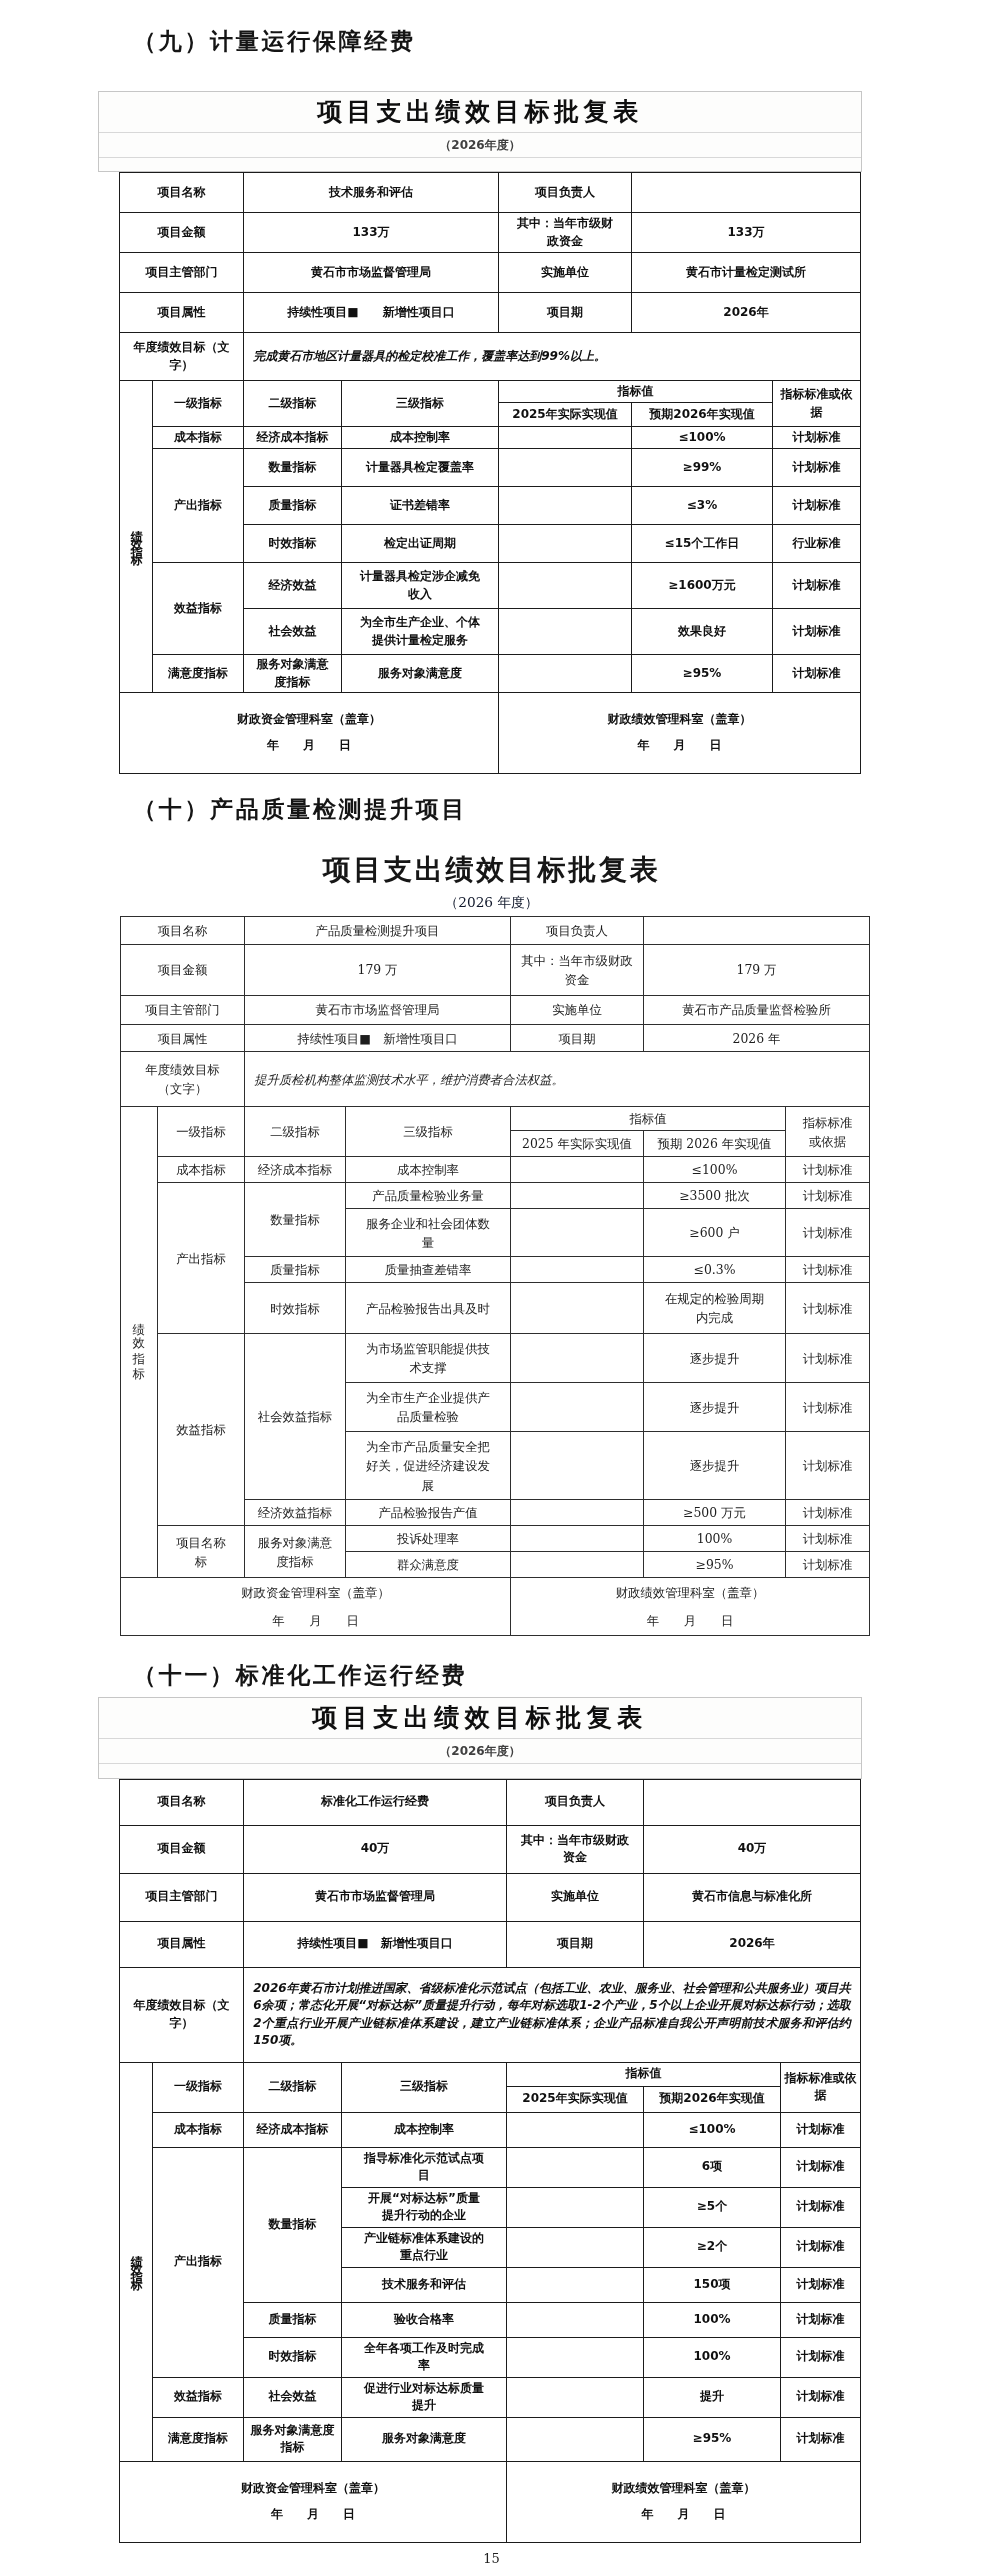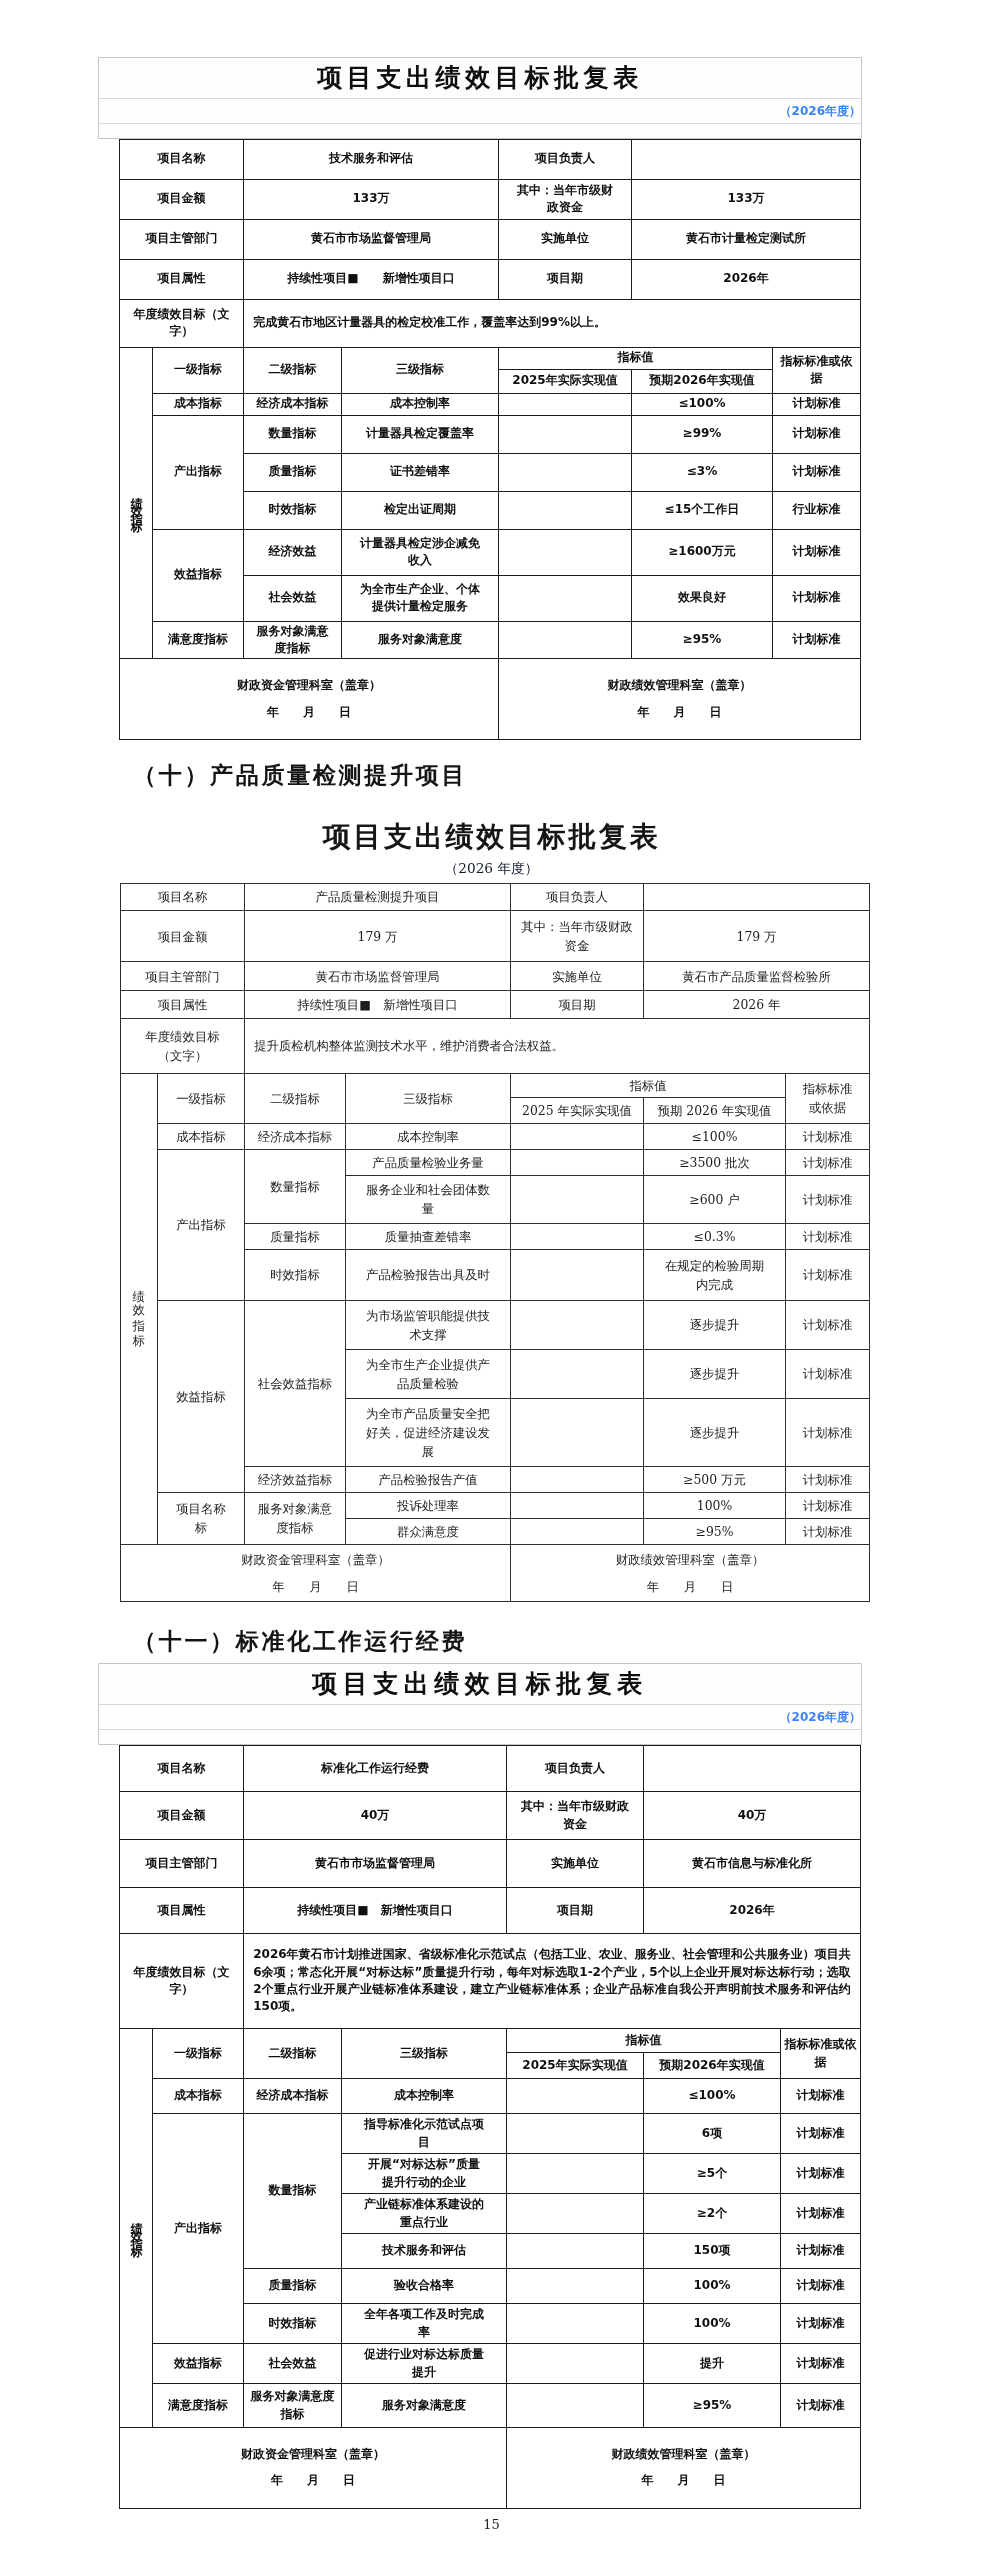--- a/index.html
+++ b/index.html
@@ -5,45 +5,46 @@
   html,body{margin:0;padding:0;}
   body{width:983px;height:2576px;background:#ffffff;overflow:hidden;color:#141414;}
   .page{padding:22px 98px 0 98px;}
   .sec-heading{font:600 23px/1.3 "DejaVu Serif","Liberation Serif",serif;letter-spacing:2.7px;color:#151515;margin:0 0 0 35px;}
   .h9{margin-top:3.7px;}
   .h10{margin-top:20px;}
   .h11{margin-top:24px;}
   
   .band{border:0.9px solid #c6c6c6;background:#fdfdfc;width:762px;margin-top:35px;}
   .band .bt{text-align:center;font:bold 25px/1.6 "DejaVu Sans","Liberation Sans",sans-serif;letter-spacing:4.6px;color:#0f0f0f;border-bottom:0.9px solid #d8d8d8;}
-  .band .by{text-align:right;font:bold 12px/2 "DejaVu Sans","Liberation Sans",sans-serif;color:#3b82f6;border-bottom:0.9px solid #d8d8d8;}
+  .band .by{text-align:center;font:bold 12px/2 "DejaVu Sans","Liberation Sans",sans-serif;color:#404040;border-bottom:0.9px solid #d8d8d8;}
   .band .bs{height:13.7px;}
   .band3{margin-top:7.3px;}
   .band .bt3{letter-spacing:5.5px;}
   
   .t2-title{text-align:center;font:bold 28px/1.35 "DejaVu Serif","Liberation Serif",serif;letter-spacing:2.7px;color:#161616;margin-top:27.5px;}
   .t2-year{text-align:center;font:13.7px/2 "DejaVu Serif","Liberation Serif",serif;color:#0f172a;}
   table{border-collapse:collapse;table-layout:fixed;}
   td{overflow:hidden;}
   .scan{font:bold 12px/1.45 "DejaVu Sans","Liberation Sans",sans-serif;color:#101010;width:741px;margin-left:21px;}
   .scan td{border:1.8px solid #1b1b1b;text-align:center;vertical-align:middle;padding:0.9px 2.7px;white-space:pre-line;}
   .print{font:12.4px/1.55 "DejaVu Serif","Liberation Serif",serif;color:#1d1d1d;width:748px;margin-left:22px;border:1.8px solid #262626;}
   .print td{border:0.9px solid #2e2e2e;text-align:center;vertical-align:middle;padding:0.9px 3.7px;white-space:pre-line;}
-  td.goal{text-align:left;padding:3.7px 9.2px;text-align:justify;}
+  td.goal{text-align:left;padding:3.7px 9.2px;text-align:justify;font-style:italic;}
   td.vert{writing-mode:vertical-lr;text-orientation:upright;letter-spacing:8.2px;padding:1.8px 0;}
   .print td.vert{letter-spacing:14.6px;}
   td.foot{line-height:2.2;vertical-align:middle;}
   .scan td.foot{vertical-align:top;padding-top:13px;}
   .page-num{text-align:center;font:13px/1.4 "DejaVu Serif","Liberation Serif",serif;color:#222;margin-top:7px;}
 </style>
 </head>
 <body>
 
 <div class="page">
 
+  <div class="sec-heading h9">（九）计量运行保障经费</div>
 
   <div class="band">
     <div class="bt">项目支出绩效目标批复表</div>
     <div class="by">（2026年度）</div>
     <div class="bs"></div>
   </div>
   <table class="scan">
       <colgroup>
         <col style="width: 33px;">
         <col style="width: 91px;">

